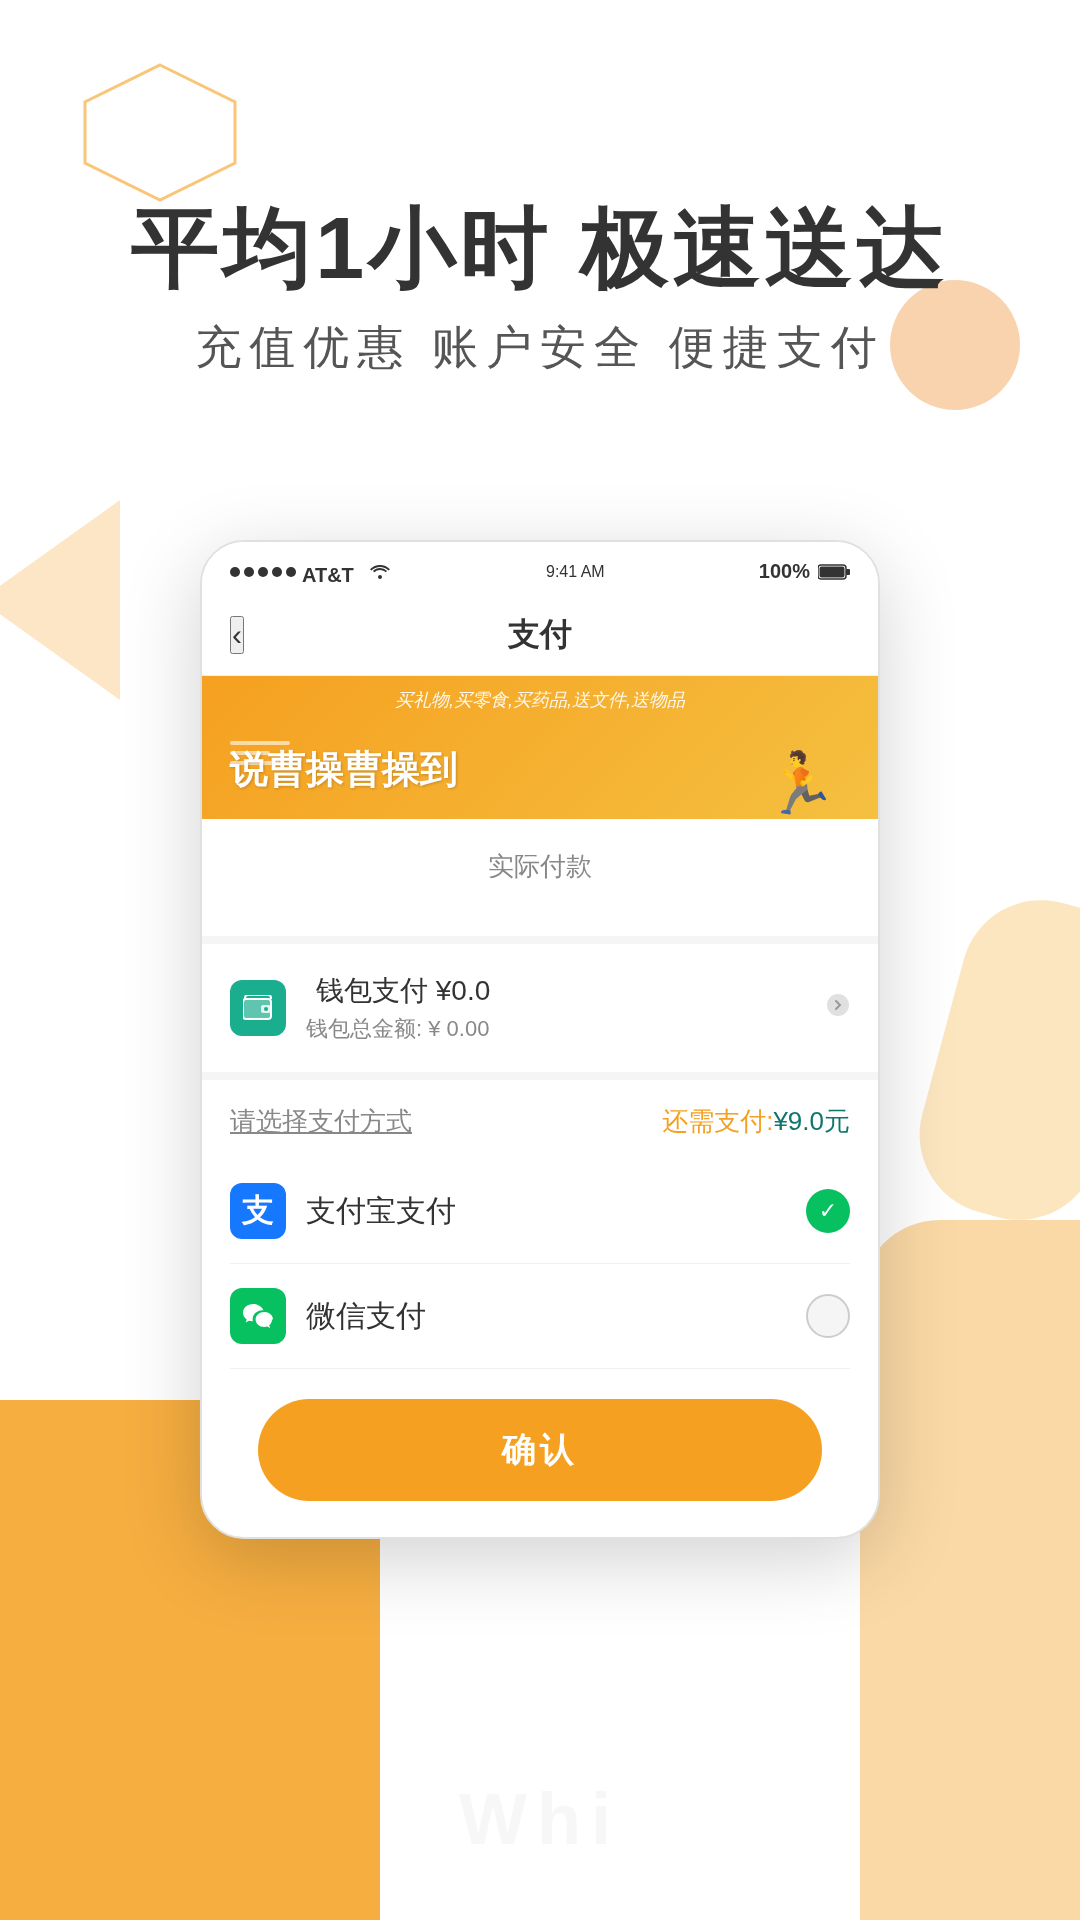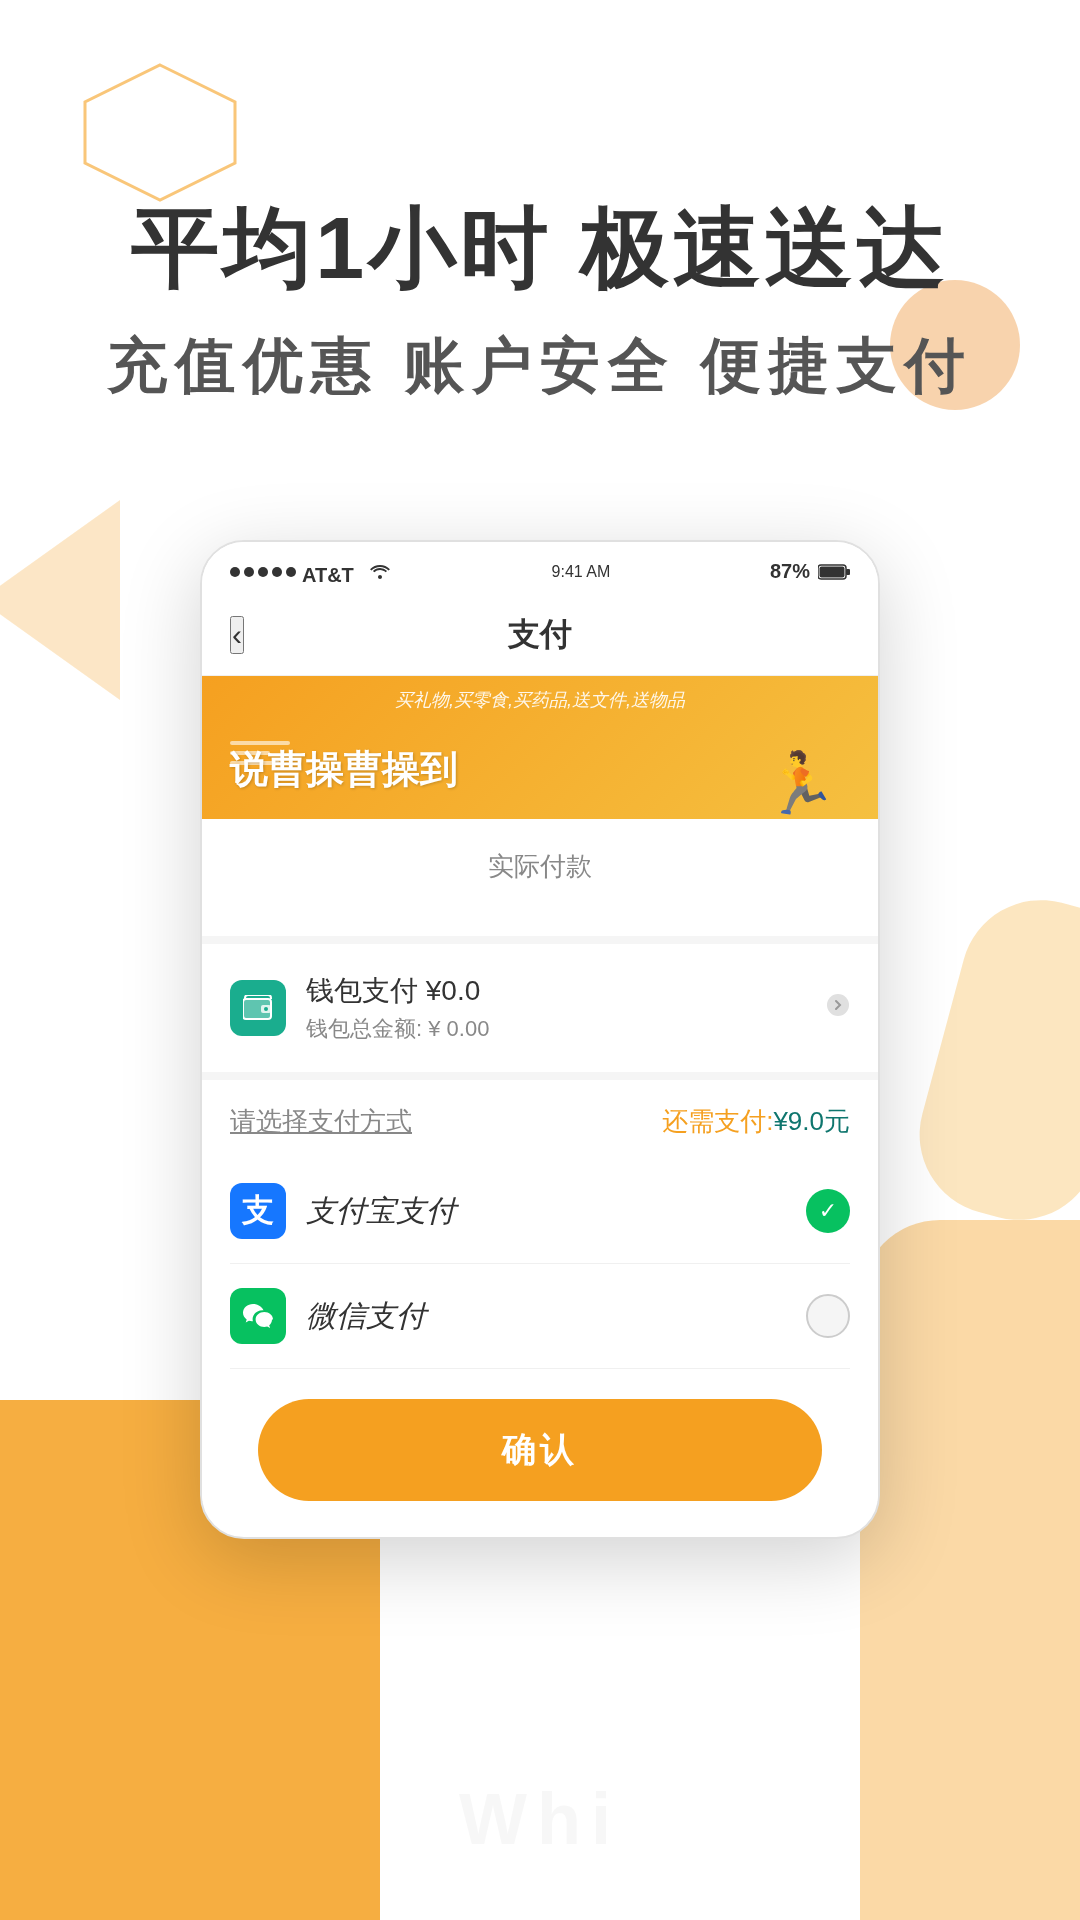--- a/index.html
+++ b/index.html
@@ -103,25 +103,24 @@
 
     .hero-title {
       font-size: 88px;
       font-weight: 700;
       color: #333;
       letter-spacing: 4px;
       line-height: 1.1;
     }
 
     .hero-subtitle {
-      font-size: 60px;
+      font-size: 46px;
       color: #555;
-      margin-top: 29px;
+      margin-top: 20px;
       letter-spacing: 8px;
-      font-weight: bold;
     }
 
     
     .phone-container {
       position: absolute;
       top: 540px;
       left: 50%;
       transform: translateX(-50%);
       width: 680px;
       z-index: 2;
@@ -304,20 +303,21 @@
       color: #fff;
       font-size: 28px;
     }
 
     .wallet-info { }
 
     .wallet-title {
       font-size: 28px;
       color: #333;
       font-weight: 500;
+      margin-left: 10px;
     }
 
     .wallet-balance {
       font-size: 22px;
       color: #888;
       margin-top: 4px;
     }
 
     .wallet-arrow {
       color: #ccc;
@@ -388,21 +388,20 @@
       align-items: center;
       justify-content: center;
       color: #fff;
       font-size: 28px;
     }
 
     .method-name {
       font-size: 30px;
       color: #333;
       font-weight: 500;
-      font-style: italic;
     }
 
     .check-selected {
       width: 44px;
       height: 44px;
       background: #07c160;
       border-radius: 50%;
       display: flex;
       align-items: center;
       justify-content: center;
@@ -491,21 +490,21 @@
         <span class="status-wifi">
           <svg width="24" height="18" viewBox="0 0 24 18">
             <path d="M12 14c1.1 0 2 .9 2 2s-.9 2-2 2-2-.9-2-2 .9-2 2-2z" fill="#333"></path>
             <path d="M12 9c2.21 0 4.21.9 5.66 2.34l1.41-1.41A9.97 9.97 0 0012 7c-2.76 0-5.26 1.12-7.07 2.93l1.41 1.41A7.97 7.97 0 0112 9z" fill="#333"></path>
             <path d="M12 4C8.13 4 4.61 5.57 2.05 8.13L3.46 9.54C5.66 7.34 8.67 6 12 6s6.34 1.34 8.54 3.54l1.41-1.41C19.39 5.57 15.87 4 12 4z" fill="#333"></path>
           </svg>
         </span>
       </div>
       <div class="status-center">9:41 AM</div>
       <div class="status-right">
-        <span>87%</span>
+        <span>100%</span>
         <span class="battery-icon">
           <svg width="32" height="18" viewBox="0 0 32 18">
             <rect x="0" y="2" width="28" height="14" rx="3" ry="3" fill="none" stroke="#333" stroke-width="1.5"></rect>
             <rect x="1.5" y="3.5" width="25" height="11" rx="2" ry="2" fill="#333"></rect>
             <rect x="28" y="6" width="4" height="6" rx="1" fill="#333"></rect>
           </svg>
         </span>
       </div>
     </div>
 

